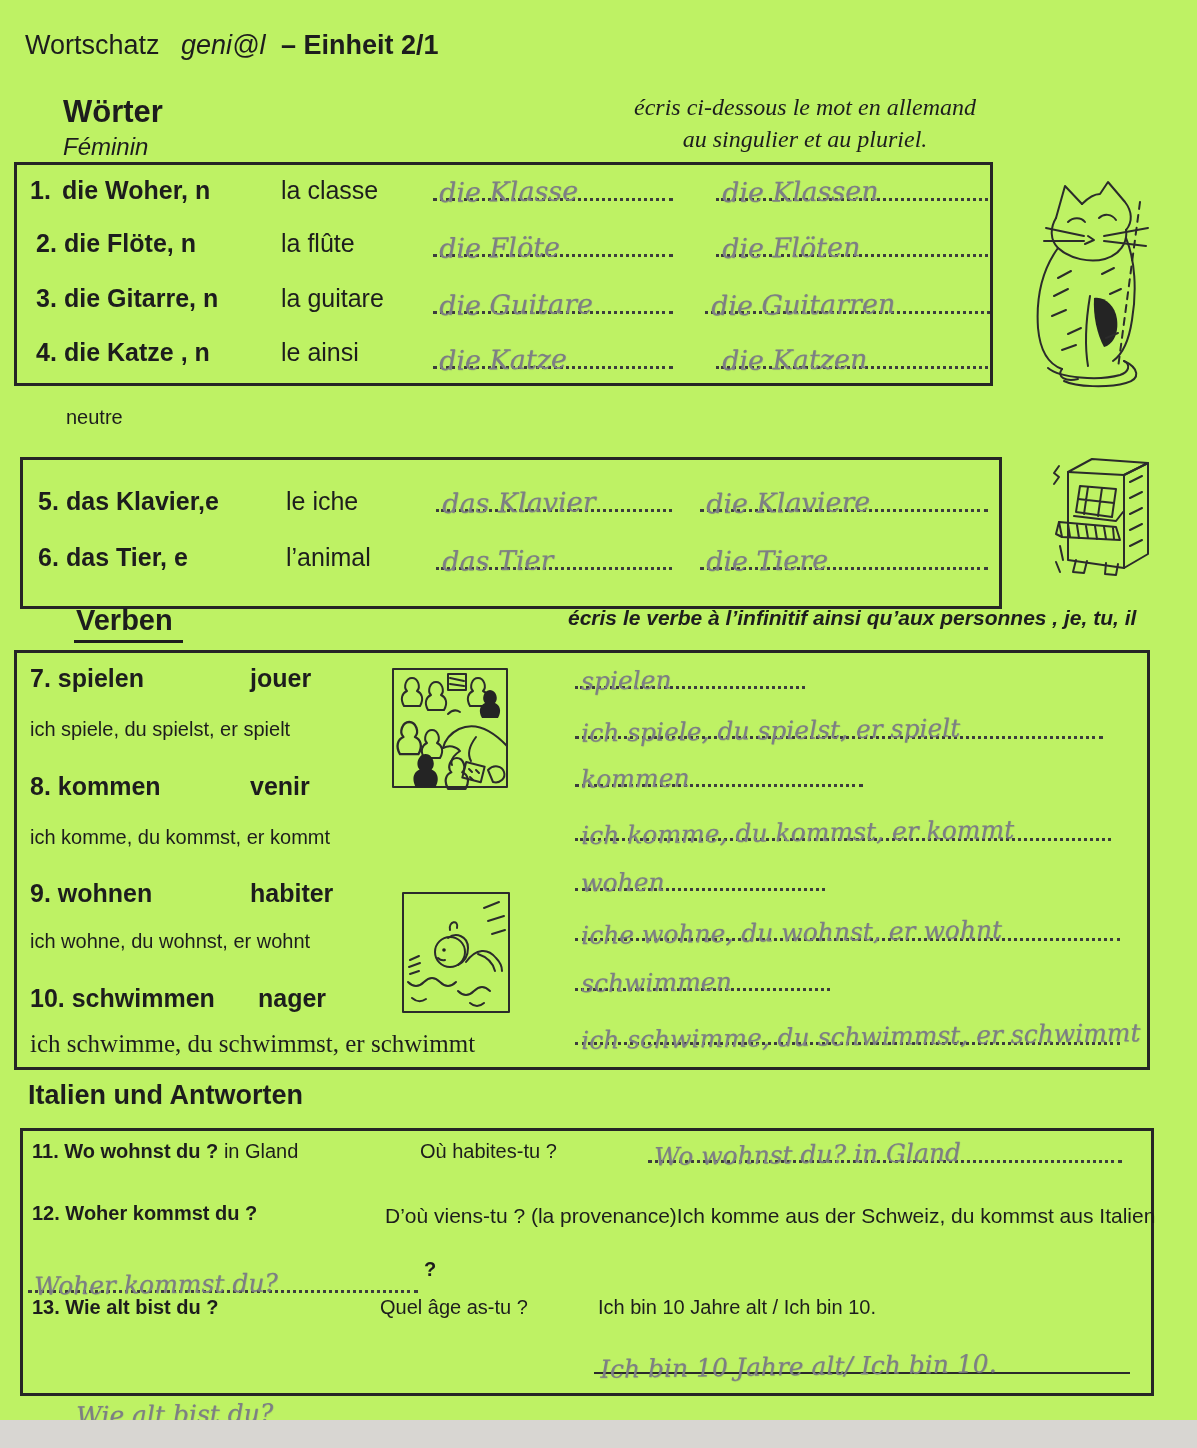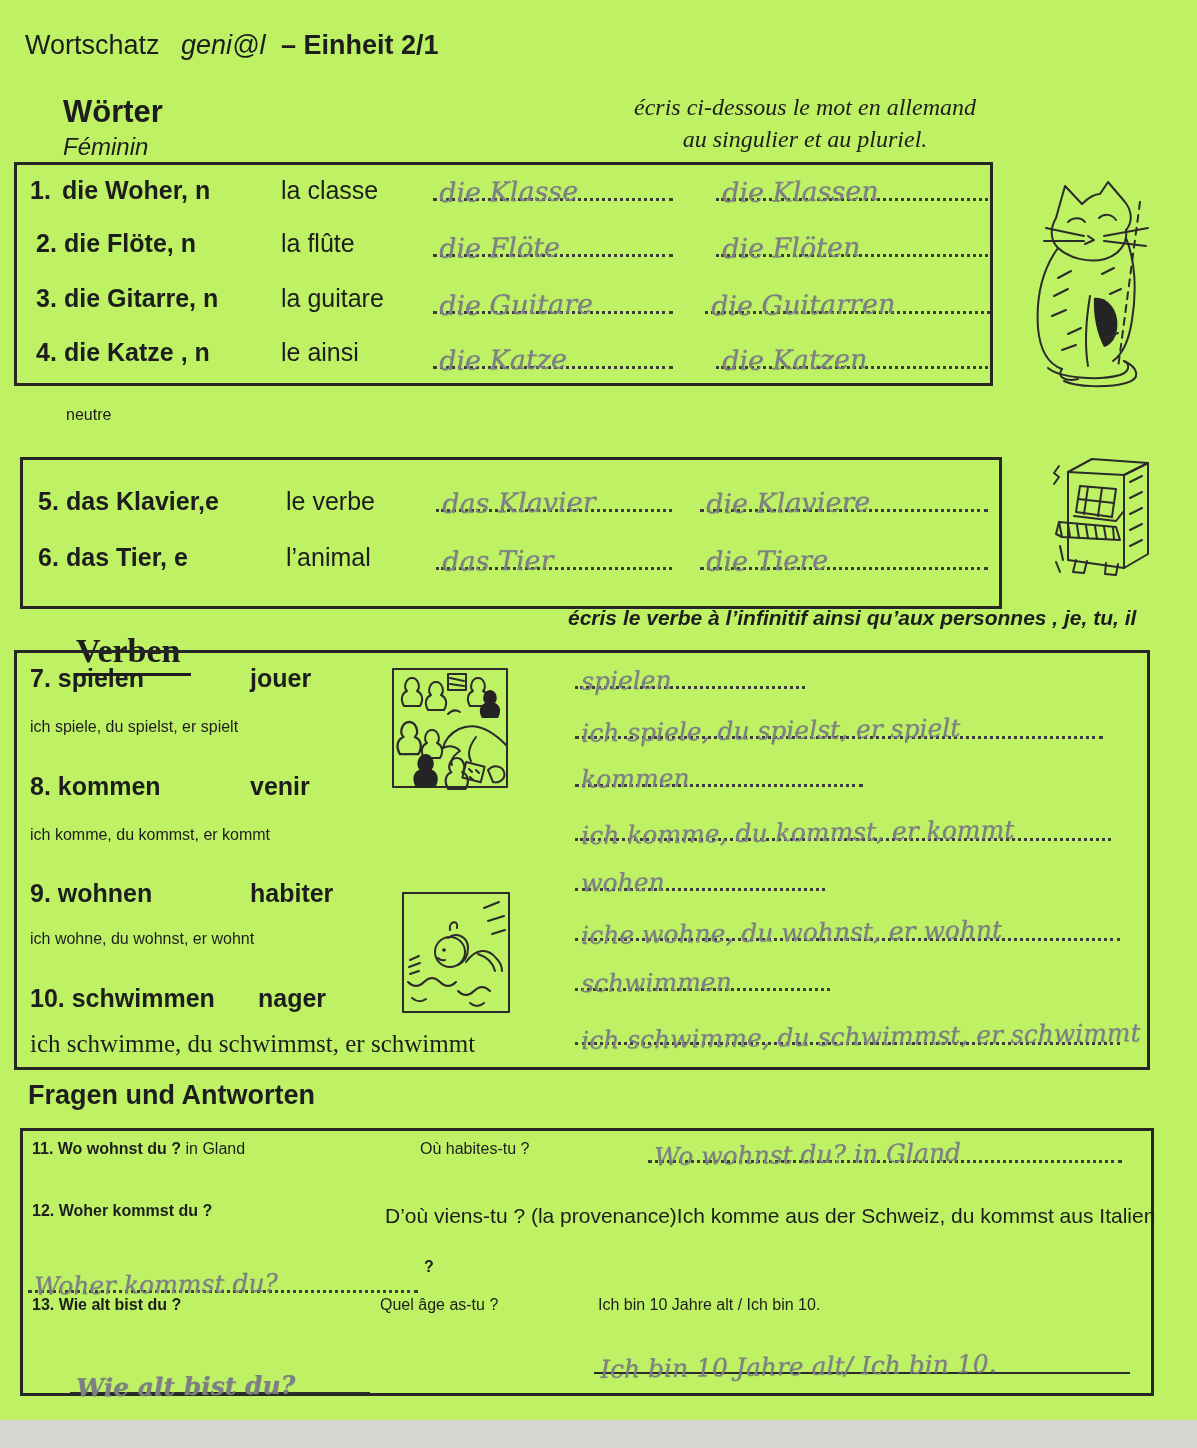--- a/index.html
+++ b/index.html
@@ -18,21 +18,21 @@
   .hwline.solid{border-bottom:2px solid #2b2b2b;}
   .hw{
     position:absolute;left:6px;bottom:-9px;white-space:nowrap;display:inline-block;
     font-family:"DejaVu Serif",serif;font-style:italic;color:#7d7f84;
     text-shadow:0.5px 0.5px 0.7px rgba(115,115,120,.55);
     transform:rotate(-0.8deg);
   }
   .hw-lg{font-size:27px;}
   .hw-md{font-size:25px;}
   .t25{font-size:25px;}
-  .t24{font-size:16px;}
+  .t24{font-size:20px;}
   .sketch{position:absolute;}
   .sketch svg{display:block;}
   .sk{stroke:#2b2b2b;fill:none;stroke-width:2;stroke-linecap:round;stroke-linejoin:round;}
   .skf{fill:#242424;stroke:none;}
   #verben-heading{border-bottom:3px solid #1d1d1d;padding:0 10px 3px 2px;}
 </style>
 </head>
 <body>
 
 <div id="page">
@@ -111,21 +111,21 @@
       <path class="sk" d="M30,100 l13,-7 M26,118 l14,-7 M24,138 l14,-6 M40,156 l13,-6 M34,172 l14,-5 M74,96 l12,-6 M82,116 l11,-5 M78,160 l12,-5" stroke-width="1.2"></path>
     </svg>
   </div>
 
   <div class="abs t24" style="left:66px;top:406px;">neutre</div>
 
   <div class="box" style="left:20px;top:457px;width:976px;height:146px;"></div>
 
   <div class="abs b t25" style="left:38px;top:487px;">5.</div>
   <div class="abs b t25" style="left:66px;top:487px;">das Klavier,e</div>
-  <div class="abs t25" style="left:286px;top:487px;">le verbe</div>
+  <div class="abs t25" style="left:286px;top:487px;">le iche</div>
   <div class="hwline" style="left:436px;top:469px;width:236px;">
     <span class="hw hw-lg">das Klavier</span>
   </div>
   <div class="hwline" style="left:700px;top:469px;width:288px;">
     <span class="hw hw-lg">die Klaviere</span>
   </div>
 
   <div class="abs b t25" style="left:38px;top:543px;">6.</div>
   <div class="abs b t25" style="left:66px;top:543px;">das  Tier, e</div>
   <div class="abs t25" style="left:286px;top:543px;">l’animal</div>
@@ -147,21 +147,21 @@
       <path class="sk" d="M28,74 L70,79 L77,70"></path>
       <path class="sk" d="M13,80 L70,85 L74,98 L16,95 Z" stroke-width="2.5"></path>
       <path class="sk" d="M13,80 L10,92 L16,95"></path>
       <path class="sk" d="M22,82 L24,95 M31,83 L33,96 M40,84 L42,96 M49,84 L51,97 M58,85 L60,97 M67,86 L68,97" stroke-width="1.3"></path>
       <path class="sk" d="M30,118 l-3,12 l11,1 l3,-12 M60,121 l-1,11 l11,1 l2,-11"></path>
       <path class="sk" d="M84,40 l12,-6 M84,56 l12,-6 M84,72 l12,-6 M84,88 l12,-6 M84,104 l12,-6" stroke-width="1.2"></path>
       <path class="sk" d="M14,104 l3,14 M10,120 l4,10" stroke-width="1.2"></path>
     </svg>
   </div>
 
-  <div class="abs b" id="verben-heading" style="left:74px;top:632px;font-size:34px;font-family:Liberation Serif, serif;">Verben</div>
+  <div class="abs b" id="verben-heading" style="left:74px;top:604px;font-size:29px;">Verben</div>
   <div class="abs it" style="left:568px;top:606px;font-size:21px;font-weight:600;">écris le verbe à l’infinitif ainsi qu’aux  personnes , je, tu, il</div>
 
   <div class="box" style="left:14px;top:650px;width:1130px;height:414px;"></div>
 
   <div class="abs b t25" style="left:30px;top:664px;"><span>7.</span> <span>spielen</span></div>
   <div class="abs b t25" style="left:250px;top:664px;">jouer</div>
   <div class="abs t24" style="left:30px;top:718px;">ich spiele, du spielst, er spielt</div>
   <div class="hwline" style="left:575px;top:646px;width:230px;">
     <span class="hw hw-md">spielen</span>
   </div>
@@ -236,21 +236,21 @@
       <path class="sk" d="M38,68 q3,3 7,2" stroke-width="1.4"></path>
       <path class="sk" d="M66,72 C76,58 88,58 96,68 C100,72 102,77 102,81"></path>
       <path class="sk" d="M78,64 C87,67 93,73 95,81" stroke-width="1.4"></path>
       <path class="sk" d="M10,70 l9,-4 M9,77 l11,-4 M10,84 l9,-3" stroke-width="1.8"></path>
       <path class="sk" d="M8,92 q8,8 16,0 q8,-8 16,0 q8,8 16,0" stroke-width="1.8"></path>
       <path class="sk" d="M58,101 q8,8 16,0 q8,-8 16,0" stroke-width="1.8"></path>
       <path class="sk" d="M12,108 q7,6 14,1 M70,113 q7,6 14,0" stroke-width="1.6"></path>
     </svg>
   </div>
 
-  <div class="abs b" style="left:28px;top:1080px;font-size:27px;">Fragen und Antworten</div>
+  <div class="abs b" style="left:28px;top:1080px;font-size:27px;">Italien und Antworten</div>
 
   <div class="box" style="left:20px;top:1128px;width:1128px;height:262px;"></div>
 
   <div class="abs t24" style="left:32px;top:1140px;">
     <span class="b">11. Wo wohnst du ?</span>
     <span>in Gland</span>
   </div>
   <div class="abs t24" style="left:420px;top:1140px;">Où habites-tu ?</div>
   <div class="hwline" style="left:648px;top:1120px;width:474px;">
     <span class="hw hw-md">Wo wohnst du? in Gland</span>
@@ -261,20 +261,20 @@
 
   <div class="hwline" style="left:28px;top:1250px;width:390px;">
     <span class="hw hw-md">Woher kommst du?</span>
   </div>
   <div class="abs b t24" style="left:424px;top:1258px;">?</div>
 
   <div class="abs b t24" style="left:32px;top:1296px;">13. Wie alt bist du ?</div>
   <div class="abs t24" style="left:380px;top:1296px;">Quel âge as-tu ?</div>
   <div class="abs t24" style="left:598px;top:1296px;">Ich bin 10 Jahre alt / Ich bin 10.</div>
 
-  <div class="hwline solid" style="left:70px;top:1352px;width:300px;font-weight:bold;">
+  <div class="hwline solid" style="left:70px;top:1380px;width:300px;">
     <span class="hw hw-md">Wie alt bist du?</span>
   </div>
   <div class="hwline solid" style="left:594px;top:1332px;width:536px;">
     <span class="hw hw-md">Ich bin 10 Jahre alt/ Ich bin 10.</span>
   </div>
 
 </div>
 
 </body></html>

